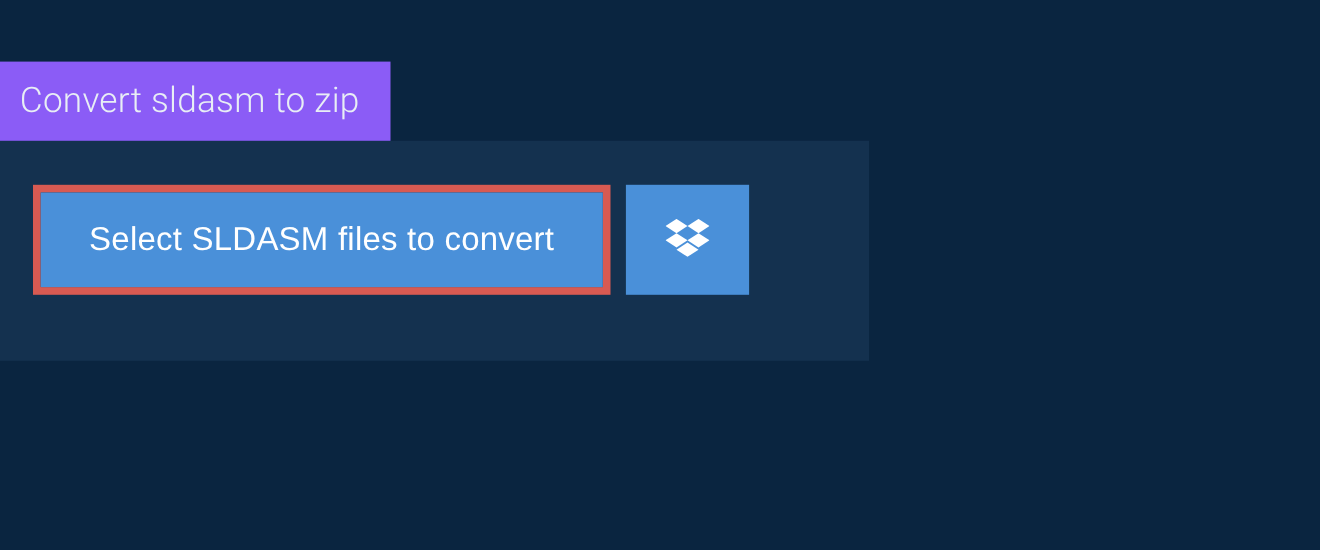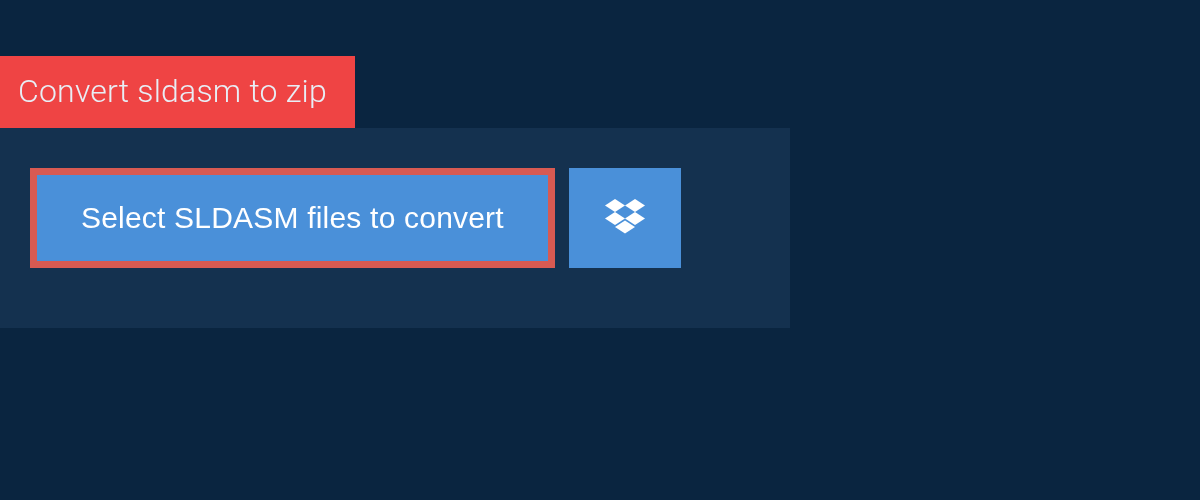--- a/index.html
+++ b/index.html
@@ -12,21 +12,21 @@
       height: 500px;
       background: #0a2540;
       font-family: -apple-system, BlinkMacSystemFont, "Segoe UI", Roboto, Helvetica, Arial, sans-serif;
       overflow: hidden;
     }
     .tab-strip {
       padding-top: 56px;
     }
     .tab {
       display: inline-block;
-      background: #ef4444;
+      background: #8b5cf6;
       color: #e8eef5;
       font-size: 32px;
       font-weight: 300;
       padding: 16px 28px 18px 18px;
       letter-spacing: 0.2px;
     }
     .panel {
       background: #14314f;
       padding: 40px 30px 60px 30px;
       width: 790px;

